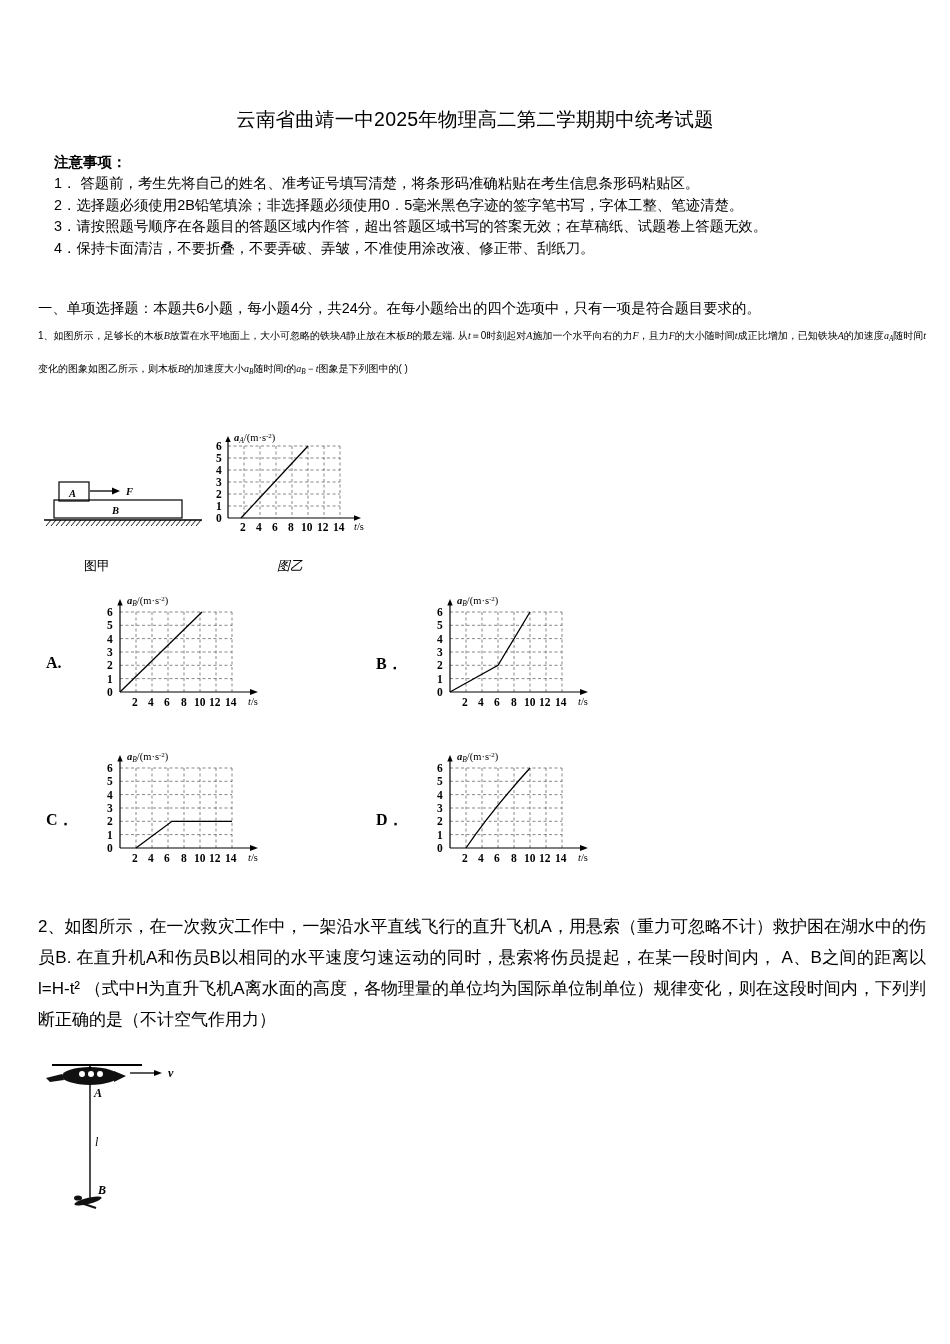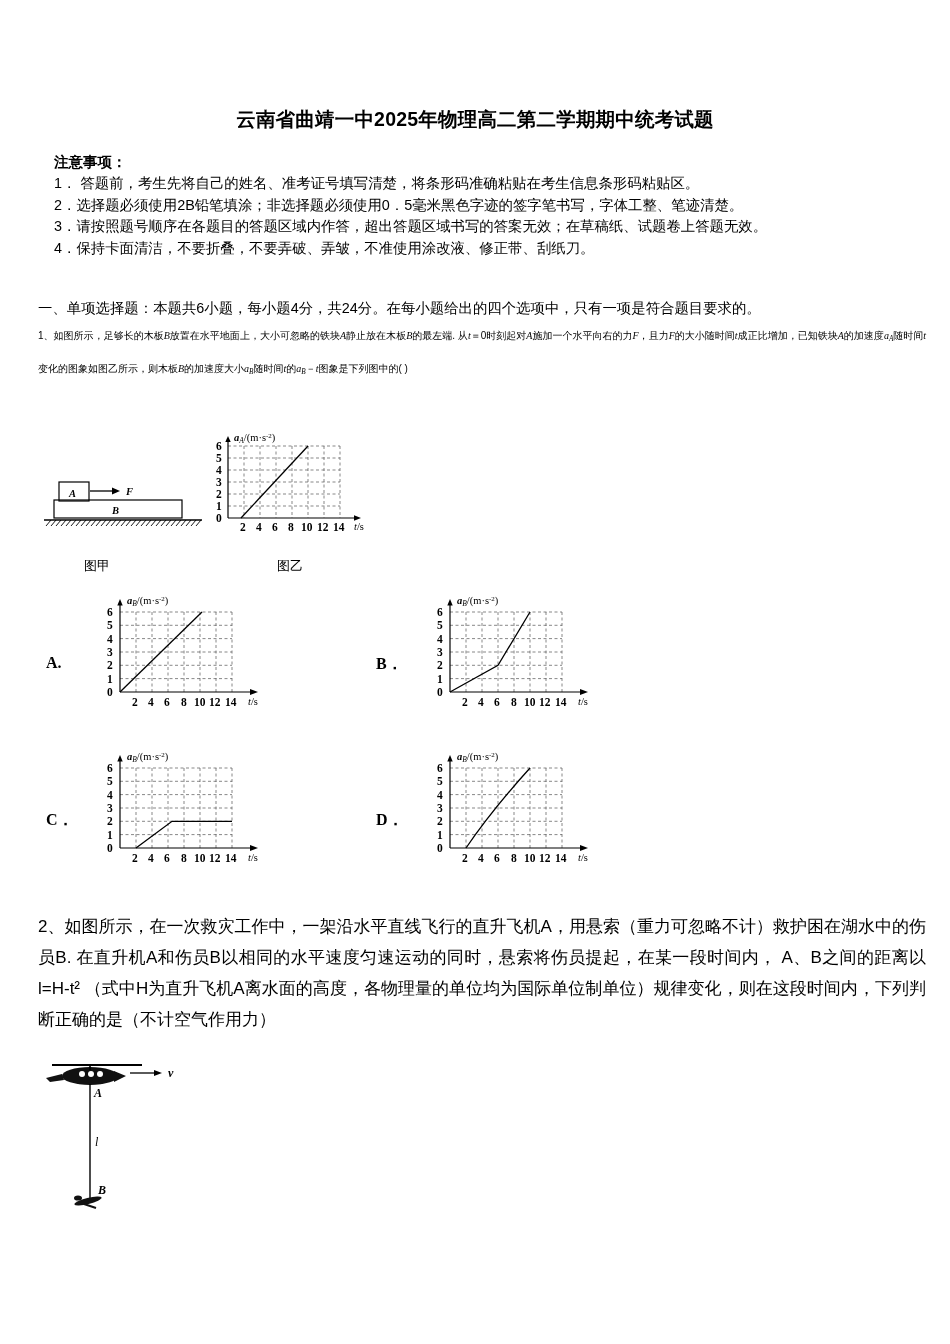--- a/index.html
+++ b/index.html
@@ -20,21 +20,21 @@
     left: 0; top: 0;
     width: 950px;
     height: 1344px;
   }
   .doc-title {
     position: absolute;
     left: 0; top: 106px;
     width: 950px;
     text-align: center;
     font-family: "Liberation Sans", "DejaVu Sans", sans-serif;
-    font-weight: bold;
+    font-weight: normal;
     font-size: 19.5px;
     letter-spacing: 0.2px;
   }
   .notice-block {
     position: absolute;
     left: 54px;
     top: 152px;
     width: 880px;
   }
   .notice-head {
@@ -230,21 +230,21 @@
       <text x="84" y="99" class="gnum">8</text>
       <text x="97" y="99" class="gnum">10</text>
       <text x="113" y="99" class="gnum">12</text>
       <text x="129" y="99" class="gnum">14</text>
 
       <text x="30" y="9" class="glabel"><tspan font-style="italic" font-weight="bold">a</tspan><tspan font-size="7.5" dy="2" font-style="italic">A</tspan><tspan dy="-2">/(m·s</tspan><tspan font-size="7" dy="-3">-2</tspan><tspan dy="3">)</tspan></text>
       <text x="150" y="98" class="glabel"><tspan font-style="italic">t</tspan><tspan>/s</tspan></text>
 
       <polyline points="37,86 104,14" fill="none" stroke="#000" stroke-width="1.3"></polyline>
     </svg>
-    <div class="fig-caption" style="left:235px; top:125px; width:70px;">图乙</div>
+    <div class="fig-caption" style="left:235px; top:125px; width:70px;font-style:italic;">图乙</div>
   </div>
 
   <div class="opt-wrap" style="left:42px; top:592px; width:300px; height:135px;">
     <div class="opt-letter" style="left:4px; top:62px;">A.</div>
     <svg width="210" height="130" style="position:absolute;left:38px;top:0;">
       <g stroke="#555" stroke-width="0.7" stroke-dasharray="3,2.5">
         <line x1="56" y1="20" x2="56" y2="100"></line>
         <line x1="72" y1="20" x2="72" y2="100"></line>
         <line x1="88" y1="20" x2="88" y2="100"></line>
         <line x1="104" y1="20" x2="104" y2="100"></line>

